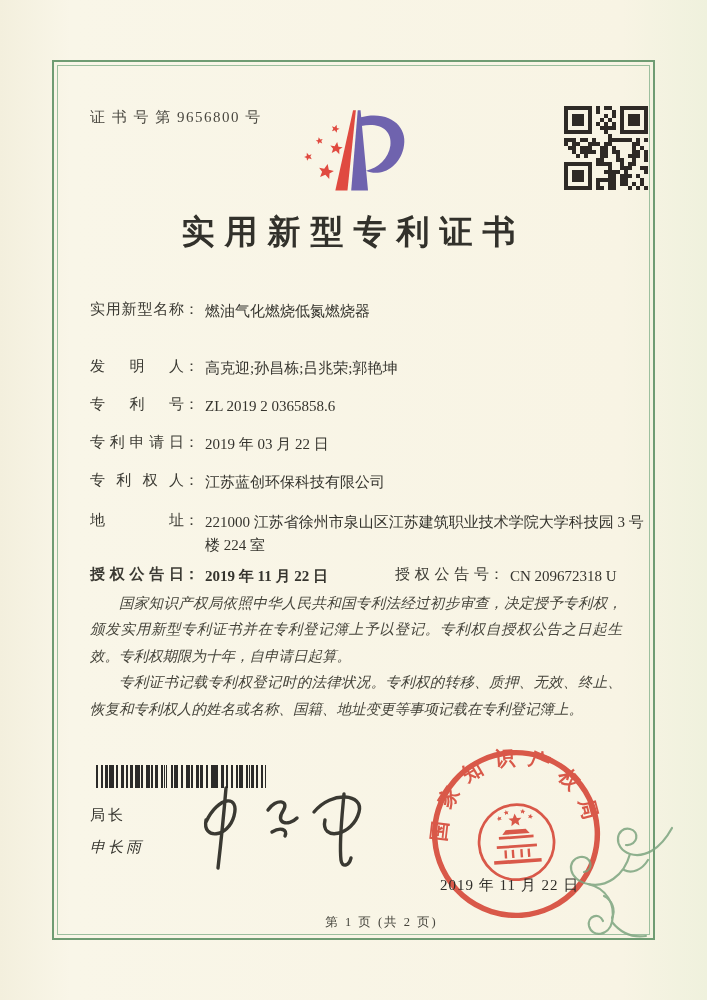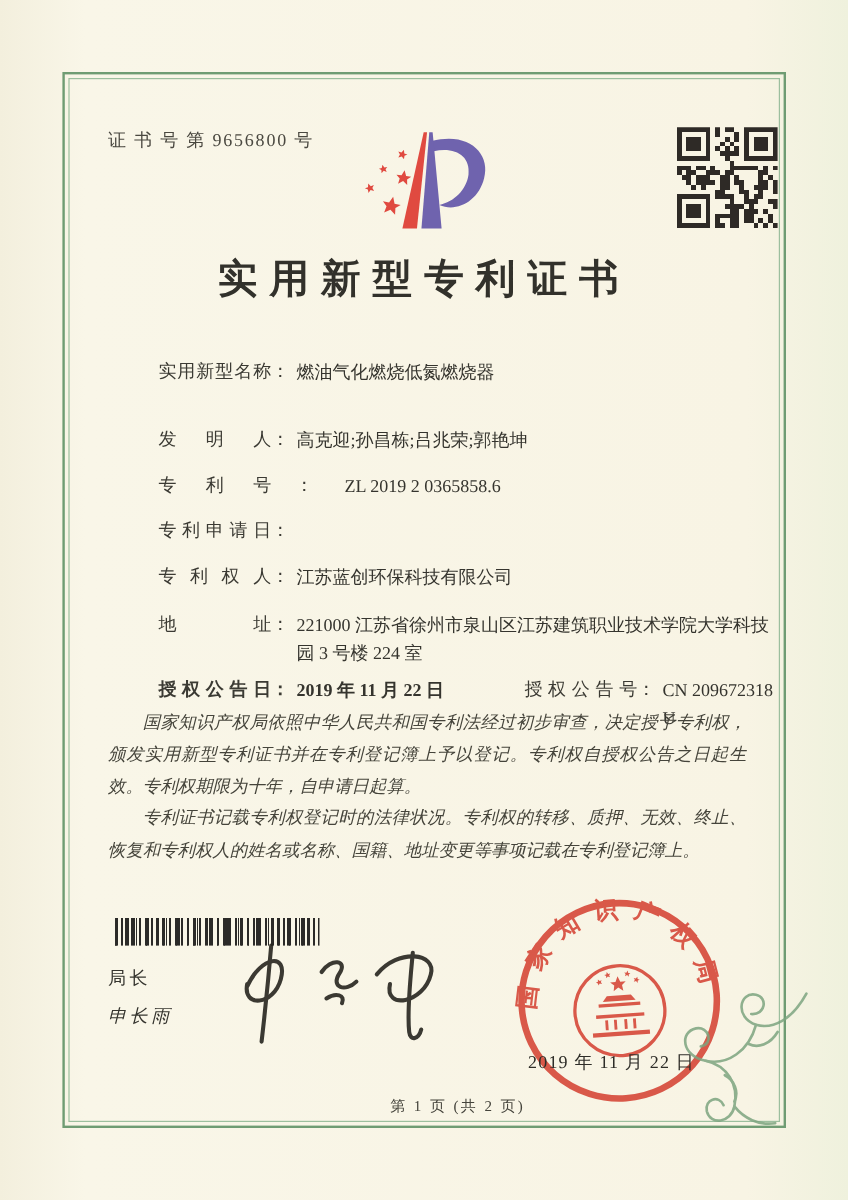--- a/index.html
+++ b/index.html
@@ -21,27 +21,27 @@
   }
   .logo{position:absolute;left:230px;top:38px;width:140px;height:108px;}
   .qr{position:absolute;left:510px;top:44px;width:84px;height:84px;}
   .title{
     position:absolute;left:0;top:148px;width:100%;text-align:center;
     font-size:33px;font-weight:700;letter-spacing:10px;color:#32312b;margin:0;
   }
   .row{position:absolute;left:36px;display:flex;align-items:flex-start;font-size:15px;}
   .flabel{
     display:inline-block;width:94px;text-align:justify;text-align-last:justify;
-    white-space:normal;flex:none;color:#3b3a33;margin-left:42px;
+    white-space:normal;flex:none;color:#3b3a33;
   }
   .fcolon{flex:none;margin-right:6px;}
   .fvalue{max-width:452px;line-height:23px;color:#35342e;}
   .row-name{top:238px;}
   .row-inventor{top:295px;}
-  .row-patno{top:333px;gap:20px;}
+  .row-patno{top:333px;}
   .row-appdate{top:371px;}
   .row-patentee{top:409px;}
   .row-address{top:449px;}
   .row-grant{top:503px;}
   .pair{display:flex;}
   .pair-first{width:305px;flex:none;font-weight:bold;}
   .paras{
     position:absolute;left:36px;top:528px;width:532px;
     font-size:14.5px;line-height:1.82;font-style:italic;color:#45443b;
   }
@@ -251,20 +251,21 @@
       <span class="fvalue">高克迎;孙昌栋;吕兆荣;郭艳坤</span>
     </div>
     <div class="row row-patno">
       <span class="flabel">专利号</span>
         <span class="fcolon">：</span>
       <span class="fvalue">ZL 2019 2 0365858.6</span>
     </div>
     <div class="row row-appdate">
       <span class="flabel">专利申请日</span>
         <span class="fcolon">：</span>
+      <span class="fvalue">2019 年 03 月 22 日</span>
     </div>
     <div class="row row-patentee">
       <span class="flabel">专利权人</span>
         <span class="fcolon">：</span>
       <span class="fvalue">江苏蓝创环保科技有限公司</span>
     </div>
     <div class="row row-address">
       <span class="flabel">地址</span>
         <span class="fcolon">：</span>
       <span class="fvalue">221000 江苏省徐州市泉山区江苏建筑职业技术学院大学科技园 3 号楼 224 室</span>

